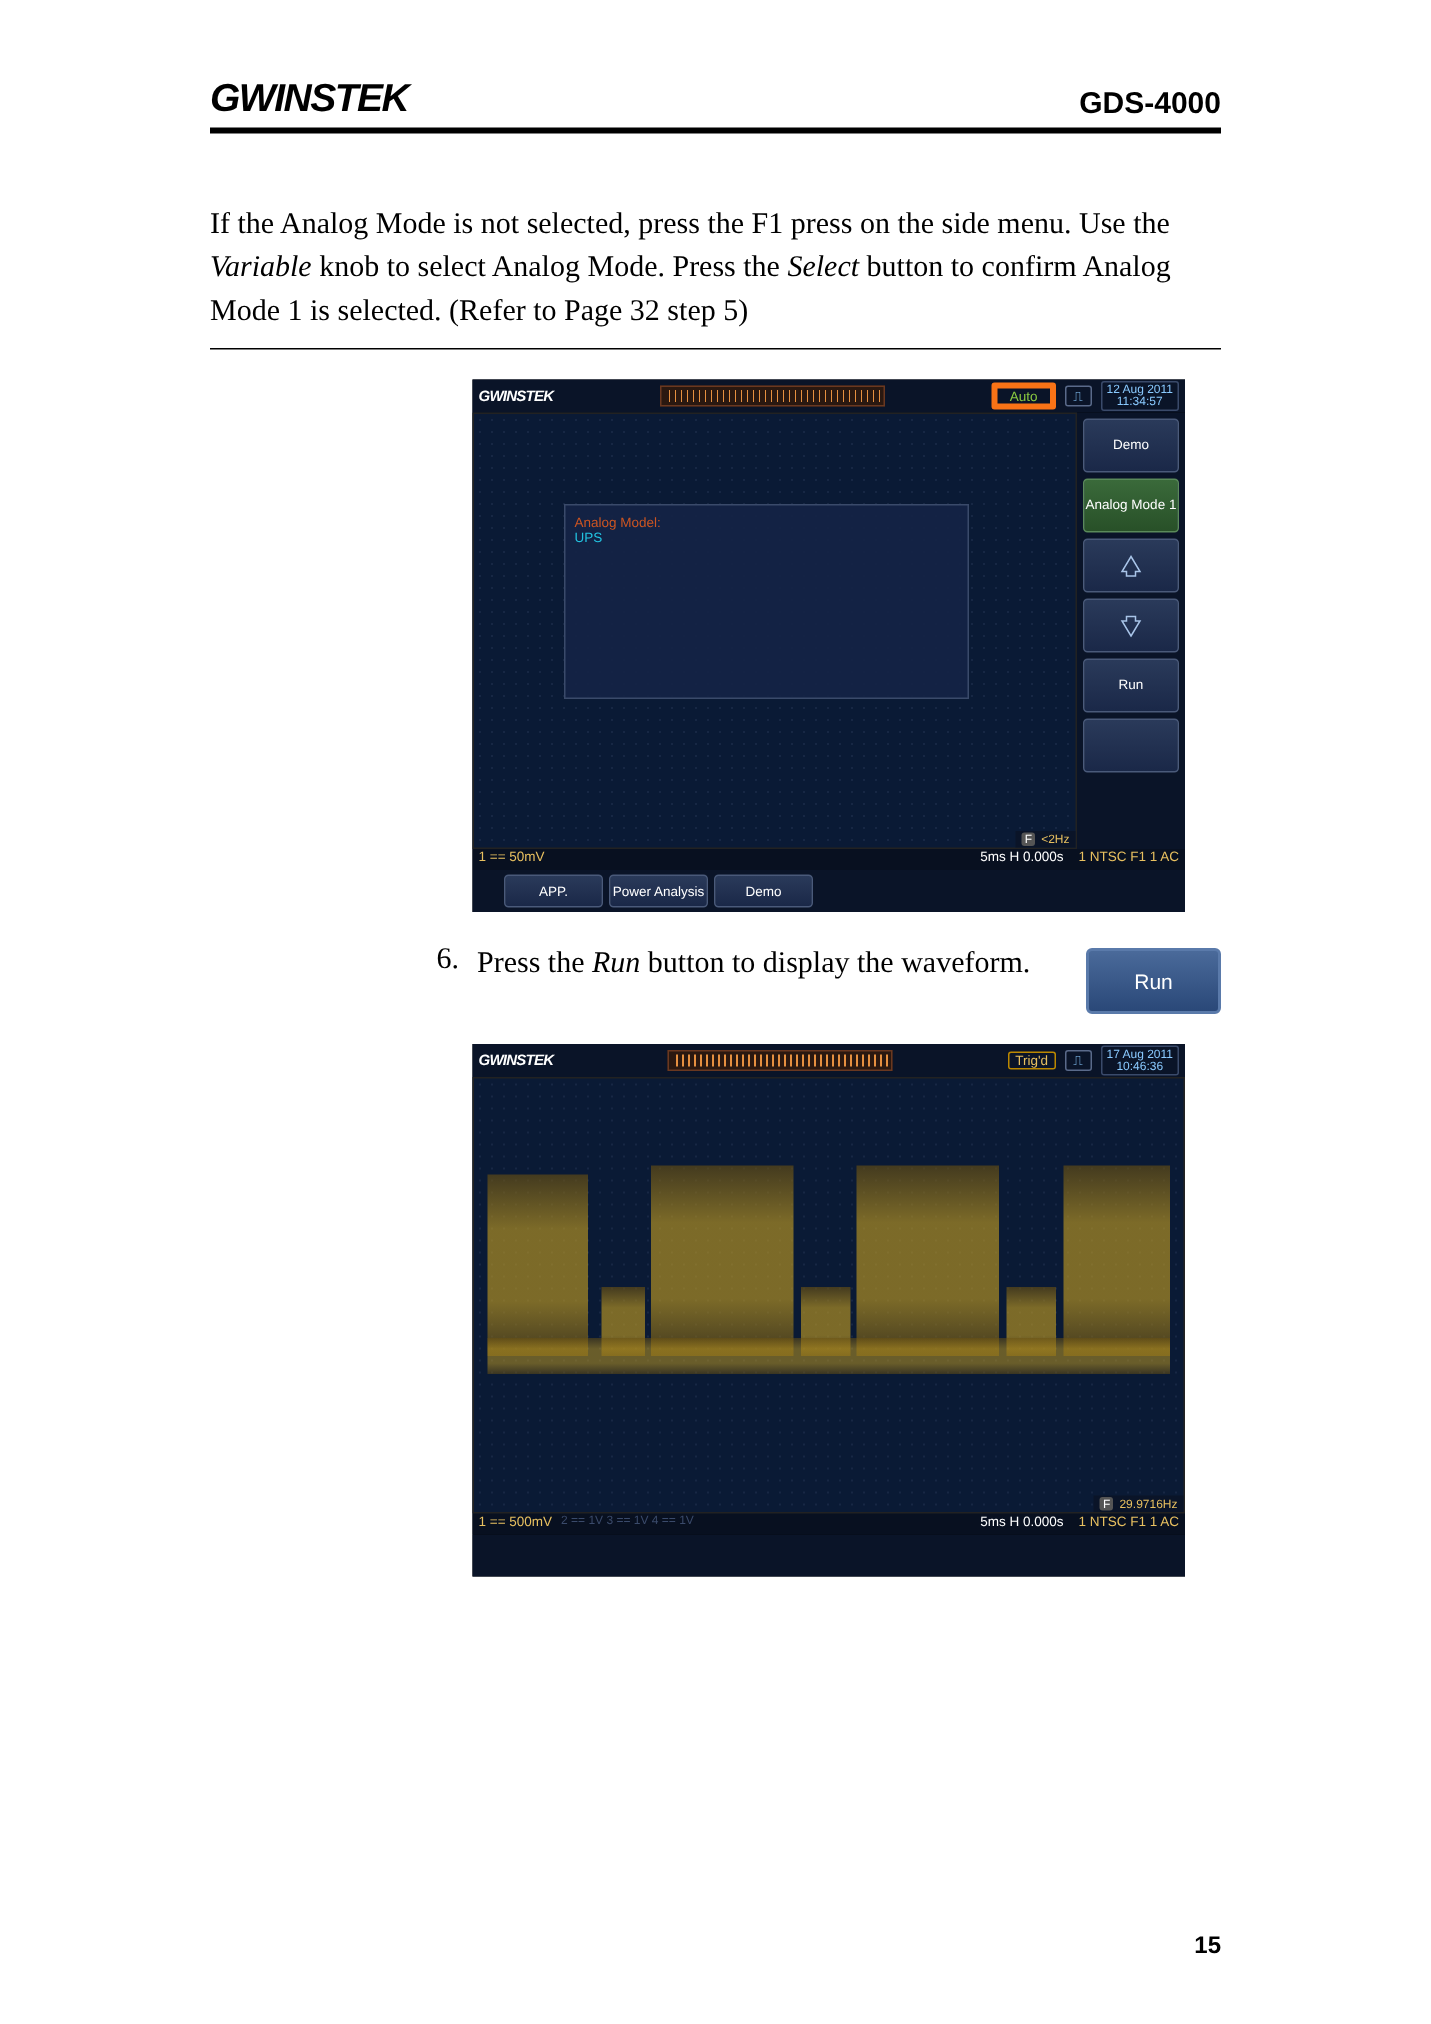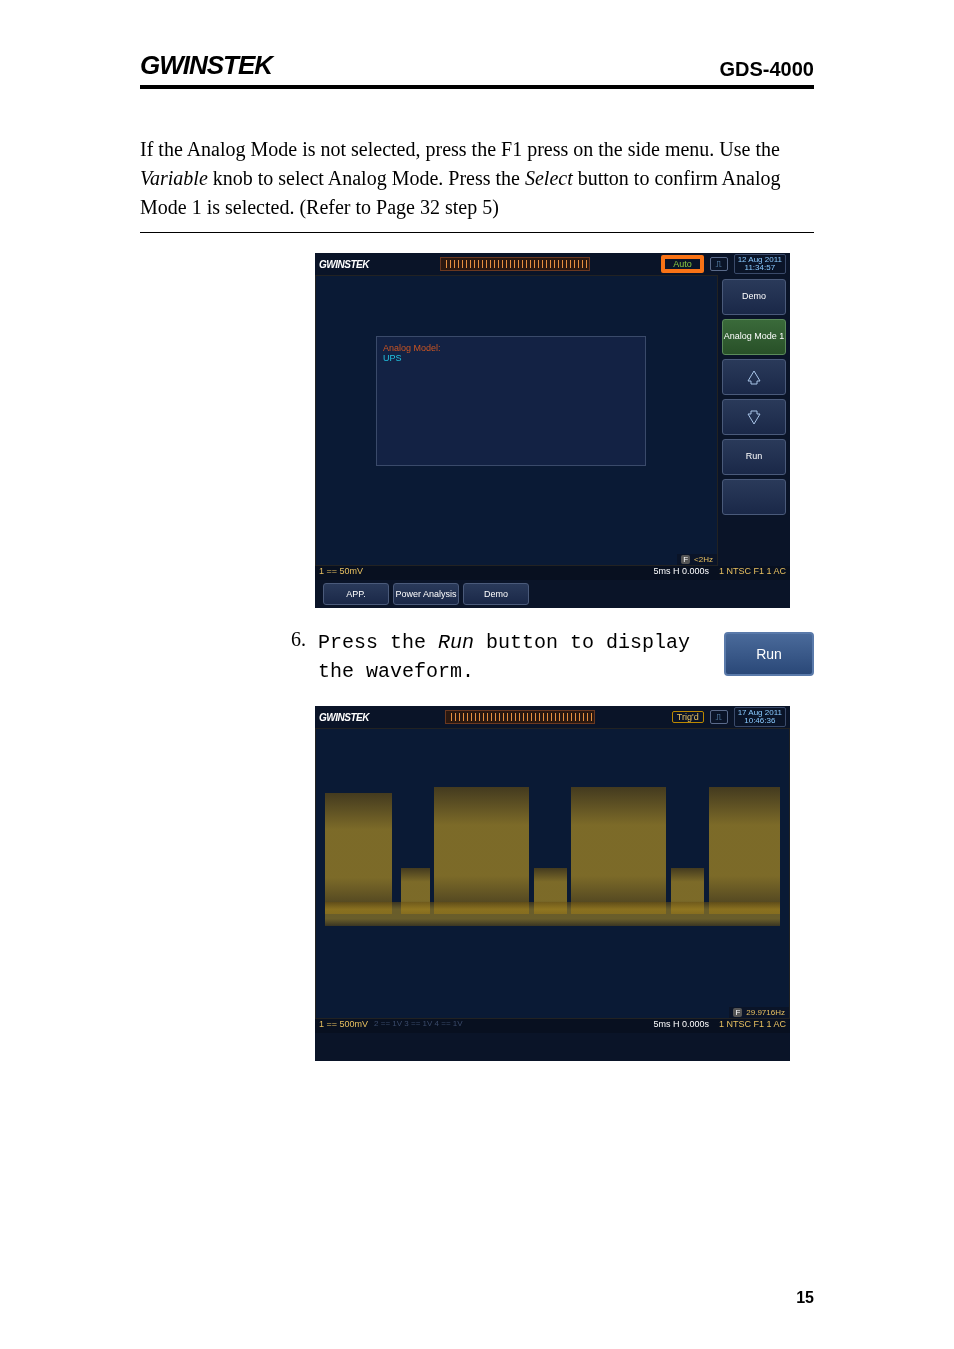--- a/index.html
+++ b/index.html
@@ -77,21 +77,21 @@
     font-size: 8px;
     color: #cc8800;
     padding: 0 4px;
     gap: 6px;
   }
   .scope-bottombar {
     height: 28px;
     background: #0a1428;
     display: flex;
     align-items: center;
-    padding: 0 8px;
+    padding: 0 21px;
     gap: 4px;
   }
   .bottom-btn {
     width: 66px;
     height: 22px;
     background: linear-gradient(#2a3a5a, #1a2848);
     border: 1px solid #4a5a7a;
     border-radius: 3px;
     color: #fff;
     font-size: 9px;
@@ -194,21 +194,21 @@
     opacity: 0.6;
   }
   .step-row {
     display: flex;
     margin-left: 140px;
     margin-bottom: 20px;
     align-items: flex-start;
     gap: 12px;
   }
   .step-num { font-size: 20px; width: 26px; text-align: right; }
-  .step-text { flex: 1; font-size: 20px; line-height: 1.45; font-family: Liberation Mono, monospace; }
+  .step-text { flex: 1; font-size: 20px; line-height: 1.45; }
   .step-text em { font-style: italic; }
   .run-btn-img {
     width: 90px; height: 44px;
     background: linear-gradient(#4a6a9a, #2a4878);
     border: 2px solid #5a7aaa;
     border-radius: 4px;
     display: flex;
     align-items: center;
     justify-content: center;
     color: #fff;

